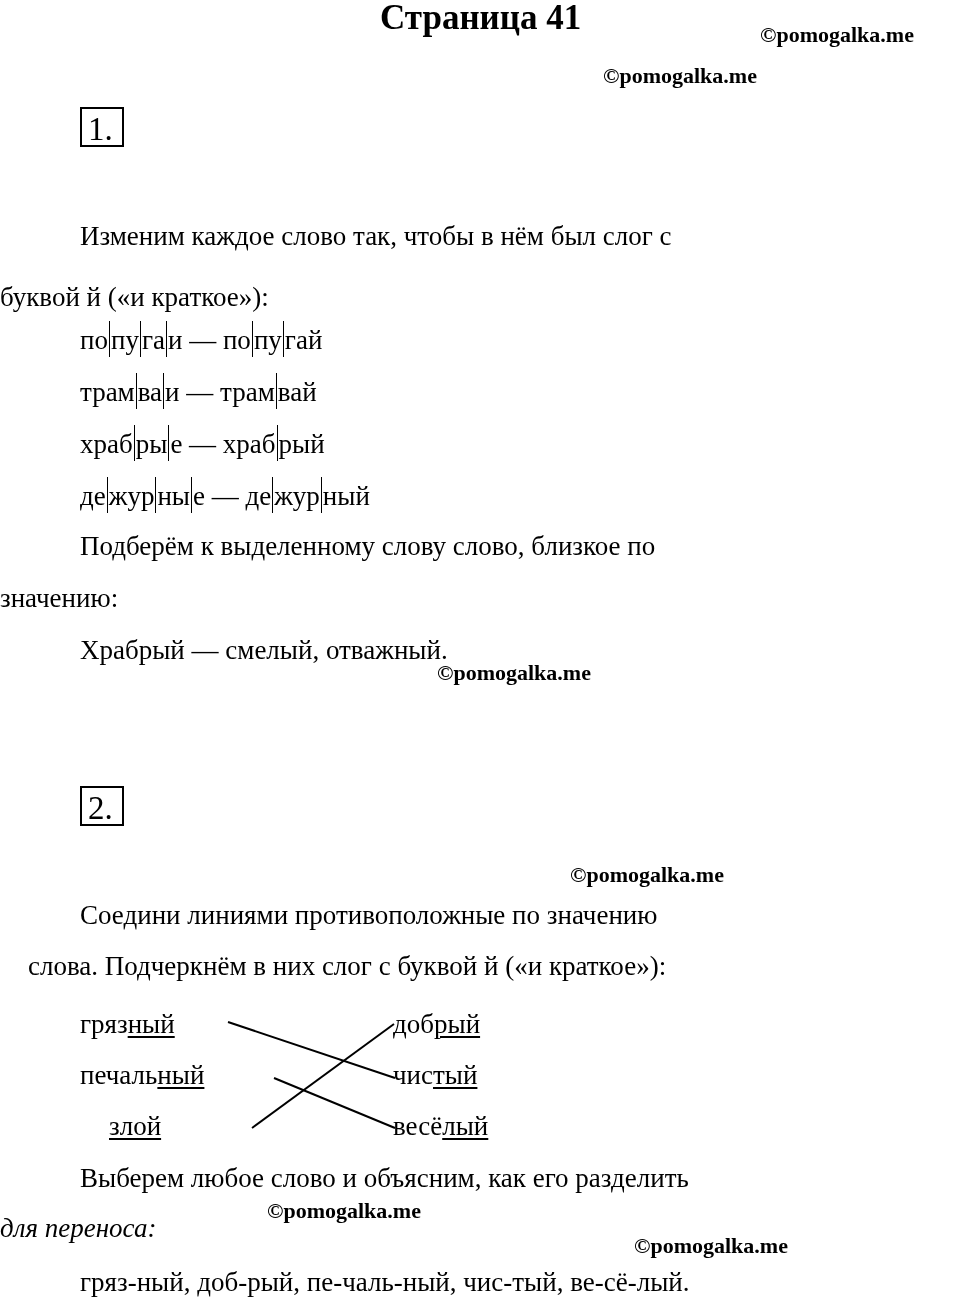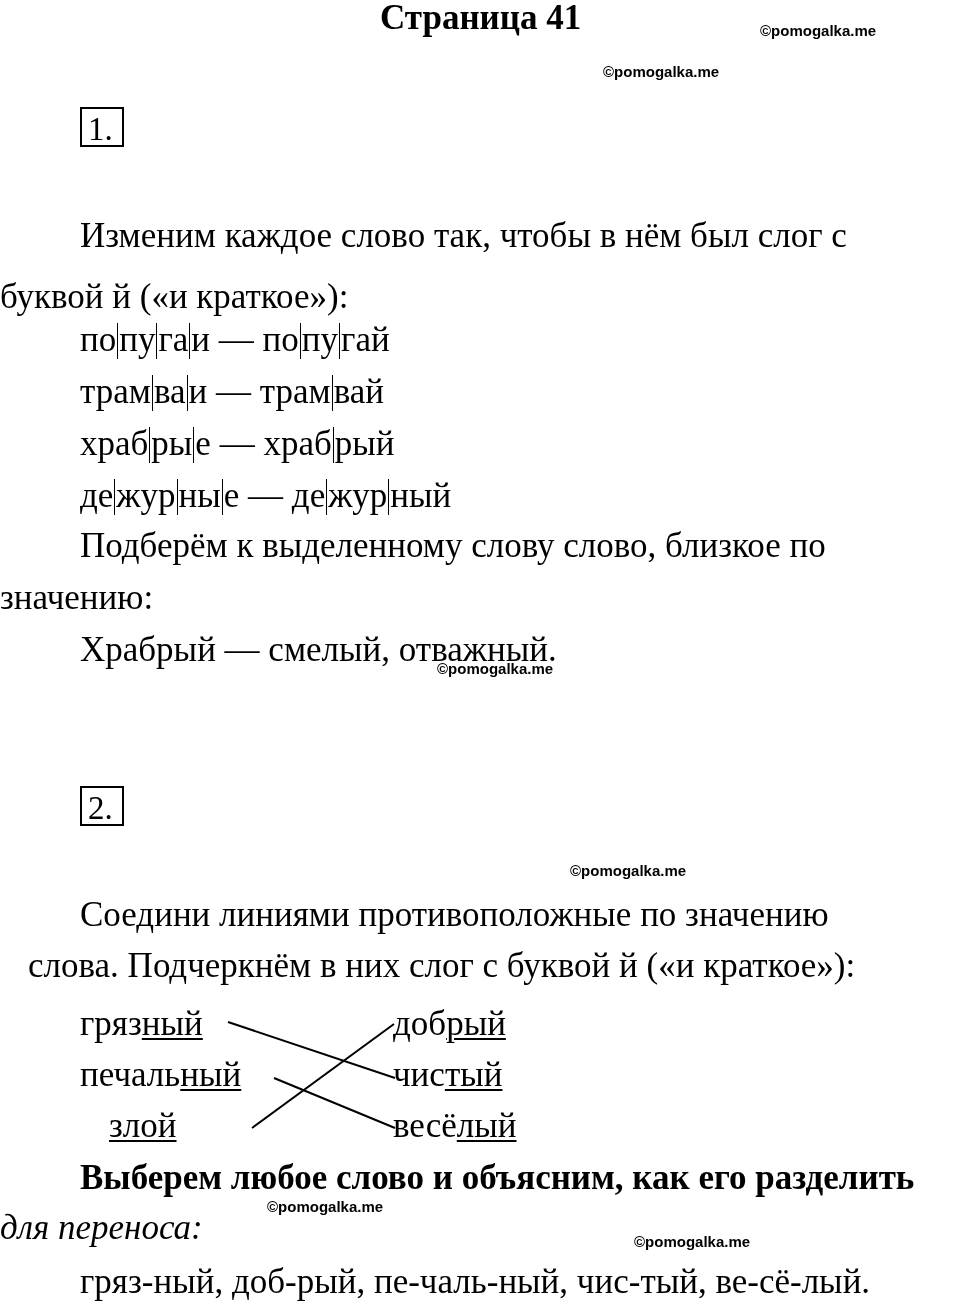--- a/index.html
+++ b/index.html
@@ -3,26 +3,26 @@
 <meta charset="utf-8">
 <style>
   html, body { margin: 0; padding: 0; background: #ffffff; }
   body {
     width: 960px; height: 1301px; position: relative; overflow: hidden;
     font-family: "Liberation Serif", "DejaVu Serif", serif;
     color: #000; font-size: 35px;
   }
   .abs { position: absolute; white-space: nowrap; }
   .title { font-weight: bold; font-size: 35px; top: -2px; left: 380px; }
-  .wm { font-family: Liberation Sans, sans-serif; font-weight: bold; font-size: 15px; }
+  .wm { font-family: Liberation Serif, serif; font-weight: bold; font-size: 22px; }
   .numbox {
     position: absolute; border: 2px solid #000; width: 44px; height: 40px;
     font-size: 33px; line-height: 40px; text-align: left; padding-left: 6px; box-sizing: border-box;
   }
-  .line { position: absolute; left: 0; font-size: 35px; line-height: 40px; white-space: nowrap; }
+  .line { position: absolute; left: 0; font-size: 27px; line-height: 40px; white-space: nowrap; }
   .ind { left: 80px; }
   .sep { display: inline-block; width: 1px; height: 36px; background: #000; vertical-align: -8px; margin: 0 1px; }
   b { font-weight: normal; }
   u { text-decoration: underline; text-underline-offset: 3px; text-decoration-thickness: 2px; }
   svg.lines { position: absolute; left: 0; top: 0; }
 </style>
 </head>
 <body>
 
 <div class="abs title">Страница 41</div>
@@ -65,15 +65,15 @@
     <div class="line" style="left: 393px; top: 1055px;">чис<u>тый</u></div>
     <div class="line" style="left: 393px; top: 1106px;">весё<u>лый</u></div>
   </div>
 
 <svg class="lines" width="960" height="1301">
   <line x1="228" y1="1022" x2="395" y2="1078" stroke="#000" stroke-width="2"></line>
   <line x1="274" y1="1078" x2="395" y2="1128" stroke="#000" stroke-width="2"></line>
   <line x1="252" y1="1128" x2="394" y2="1024" stroke="#000" stroke-width="2"></line>
 </svg>
 
-<div class="line ind" style="top:1158px;font-weight:bold;">Выберем любое слово и объясним, как его разделить</div>
+<div class="line ind" style="top:1158px;">Выберем любое слово и объясним, как его разделить</div>
 <div class="line" style="top:1208px;font-style:italic;">для переноса:</div>
 <div class="line ind" style="top:1262px;">гряз-ный, доб-рый, пе-чаль-ный, чис-тый, ве-сё-лый.</div>
 
 </body></html>

